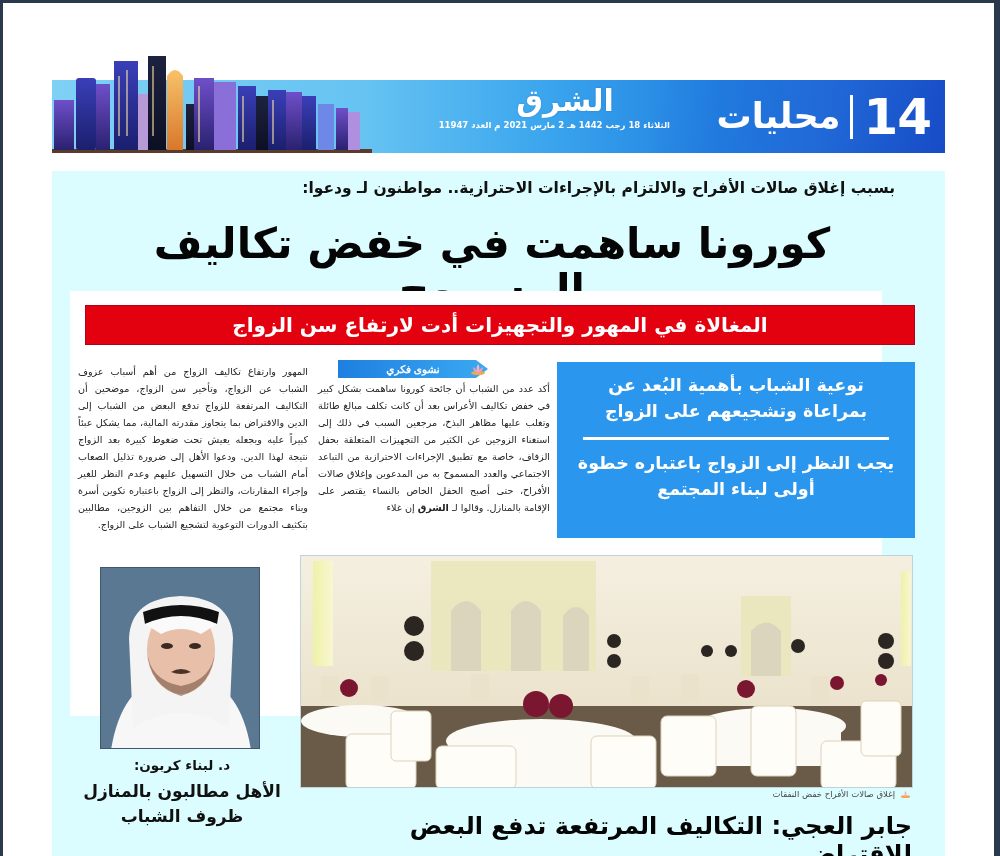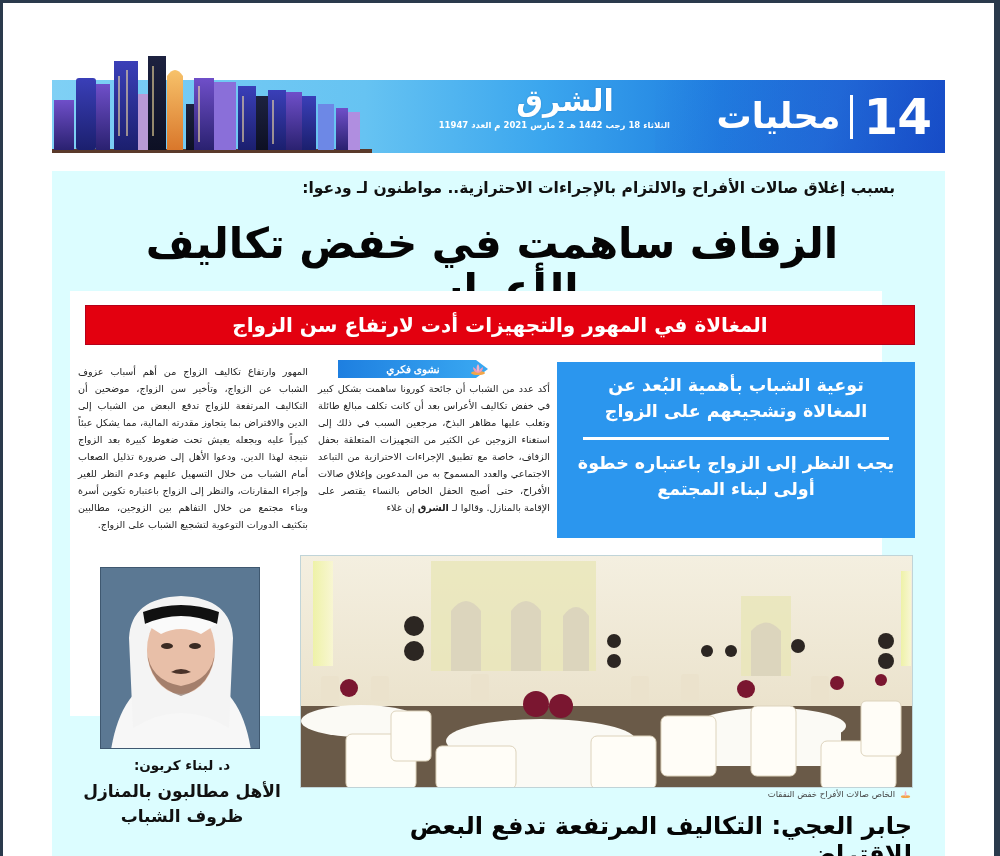--- a/index.html
+++ b/index.html
@@ -185,27 +185,27 @@
       <rect x="74" y="14" width="2" height="66"></rect>
     <rect x="100" y="10" width="2" height="70"></rect>
       <rect x="146" y="30" width="2" height="56"></rect>
     <rect x="190" y="40" width="2" height="46"></rect>
       <rect x="220" y="44" width="2" height="44"></rect>
   </g>
 </svg>
 
 <div class="content-panel">
   <div class="kicker">بسبب إغلاق صالات الأفراح والالتزام بالإجراءات الاحترازية.. مواطنون لـ ودعوا:</div>
-  <div class="headline">الزفاف ساهمت في خفض تكاليف الأعراس</div>
+  <div class="headline">كورونا ساهمت في خفض تكاليف المسموح</div>
 
   <div class="white-panel">
     <div class="red-banner">المغالاة في المهور والتجهيزات أدت لارتفاع سن الزواج</div>
 
     <div class="blue-box">
-      <p>توعية الشباب بأهمية البُعد عن المغالاة وتشجيعهم على الزواج</p>
+      <p>توعية الشباب بأهمية البُعد عن بمراعاة وتشجيعهم على الزواج</p>
       <div class="divider"></div>
       <p>يجب النظر إلى الزواج باعتباره خطوة أولى لبناء المجتمع</p>
     </div>
 
     <div class="byline">
       <span>نشوى فكري</span>
     </div>
     <svg class="lotus" style="left:400px;top:72px;" viewBox="0 0 16 12">
       <ellipse cx="8" cy="10" rx="7" ry="2" fill="#f3a64a"></ellipse>
       <path d="M8 1 Q11 5 8 10 Q5 5 8 1Z" fill="#f6b0c6"></path>
@@ -307,15 +307,15 @@
         <rect x="330" y="120" width="18" height="28" rx="3"></rect>
       <rect x="380" y="118" width="18" height="28" rx="3"></rect>
         <rect x="510" y="120" width="18" height="28" rx="3"></rect>
     </g>
   </svg>
 </div>
 <svg style="position:absolute;left:900px;top:790px;" width="11" height="8" viewBox="0 0 16 12">
   <ellipse cx="8" cy="10" rx="7" ry="2" fill="#f3a64a"></ellipse>
   <path d="M8 1 Q11 5 8 10 Q5 5 8 1Z" fill="#f6b0c6"></path>
 </svg>
-<div class="photo-caption" style="width:195px;">الخاص صالات الأفراح خفض النفقات</div>
+<div class="photo-caption" style="width:195px;">إغلاق صالات الأفراح خفض النفقات</div>
 
 <div class="sub-headline">جابر العجي: التكاليف المرتفعة تدفع البعض للاقتراض</div>
 
 </body></html>

